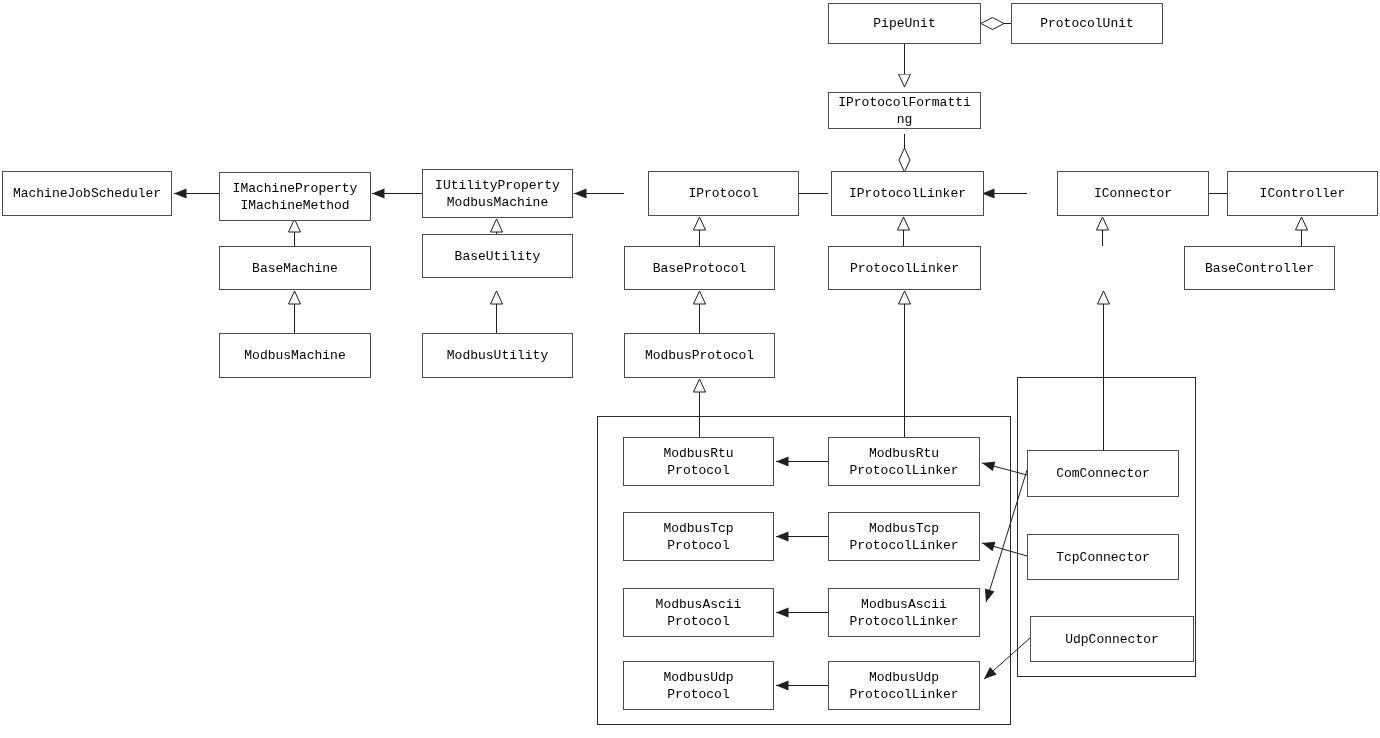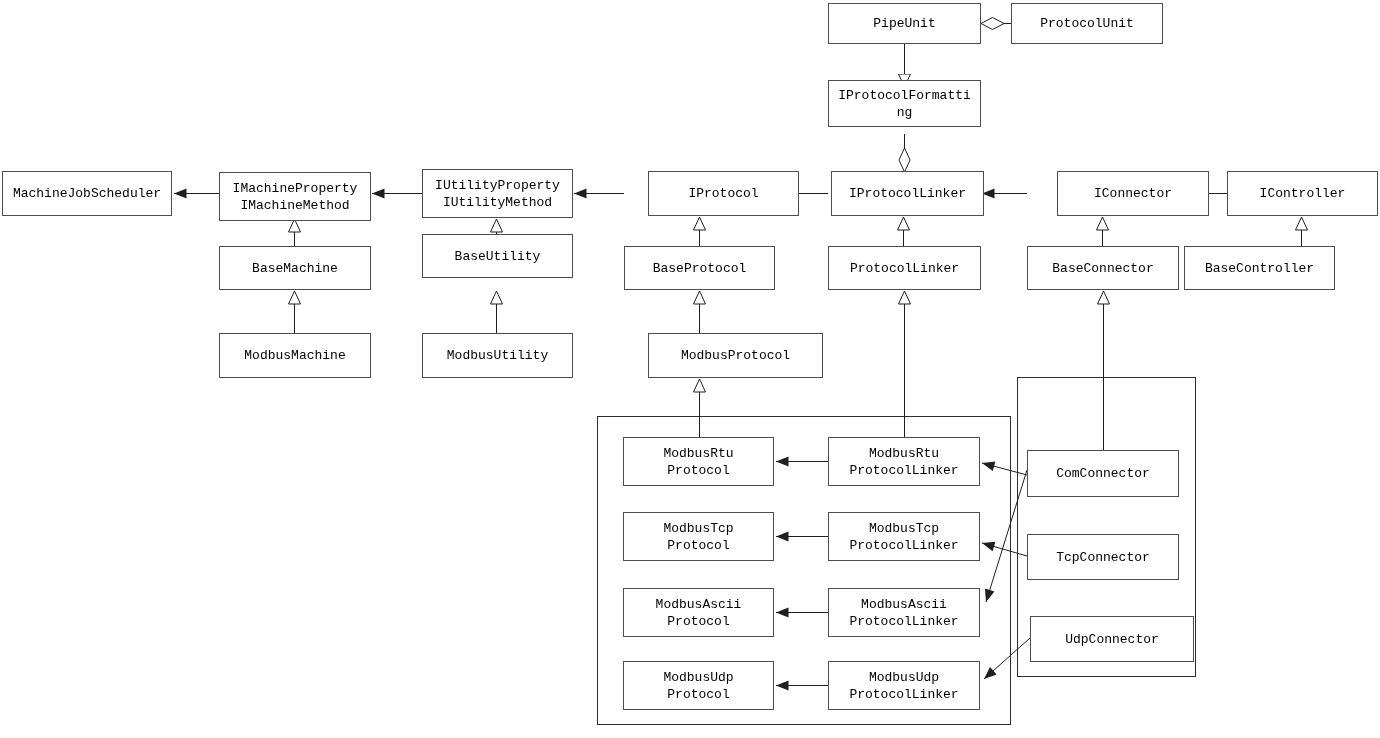--- a/index.html
+++ b/index.html
@@ -100,35 +100,35 @@
     <line class="rel" x1="904.5" y1="134" x2="904.5" y2="149"></line>
     <polygon class="diamond" points="904.5,148 910,160 904.5,172 899,160"></polygon>
   </svg>
 
   <div class="node" style="left:828px;top:3px;width:153px;height:41px">
     <span class="node-label">PipeUnit</span>
   </div>
   <div class="node" style="left:1011px;top:3px;width:152px;height:41px">
     <span class="node-label">ProtocolUnit</span>
   </div>
-  <div class="node" style="left:828px;top:80px;width:153px;height:47px">
+  <div class="node" style="left:828px;top:92px;width:153px;height:37px">
     <span class="node-label">IProtocolFormatti
 ng</span>
   </div>
 
   <div class="node" style="left:2px;top:171px;width:170px;height:45px">
     <span class="node-label">MachineJobScheduler</span>
   </div>
   <div class="node" style="left:219px;top:172px;width:152px;height:49px">
     <span class="node-label">IMachineProperty
 IMachineMethod</span>
   </div>
   <div class="node" style="left:422px;top:169px;width:151px;height:49px">
     <span class="node-label">IUtilityProperty
-IUtilityMethod</span>
+ModbusMachine</span>
   </div>
   <div class="node" style="left:648px;top:171px;width:151px;height:45px">
     <span class="node-label">IProtocol</span>
   </div>
   <div class="node" style="left:831px;top:171px;width:153px;height:45px">
     <span class="node-label">IProtocolLinker</span>
   </div>
   <div class="node" style="left:1057px;top:171px;width:152px;height:45px">
     <span class="node-label">IConnector</span>
   </div>
@@ -141,34 +141,31 @@
   </div>
   <div class="node" style="left:422px;top:234px;width:151px;height:44px">
     <span class="node-label">BaseUtility</span>
   </div>
   <div class="node" style="left:624px;top:246px;width:151px;height:44px">
     <span class="node-label">BaseProtocol</span>
   </div>
   <div class="node" style="left:828px;top:246px;width:153px;height:44px">
     <span class="node-label">ProtocolLinker</span>
   </div>
-  <div class="node" style="left:1027px;top:246px;width:152px;height:44px">
-    <span class="node-label">BaseConnector</span>
-  </div>
   <div class="node" style="left:1184px;top:246px;width:151px;height:44px">
     <span class="node-label">BaseController</span>
   </div>
 
   <div class="node" style="left:219px;top:333px;width:152px;height:45px">
     <span class="node-label">ModbusMachine</span>
   </div>
   <div class="node" style="left:422px;top:333px;width:151px;height:45px">
     <span class="node-label">ModbusUtility</span>
   </div>
-  <div class="node" style="left:648px;top:333px;width:175px;height:45px">
+  <div class="node" style="left:624px;top:333px;width:151px;height:45px">
     <span class="node-label">ModbusProtocol</span>
   </div>
 
   <div class="node" style="left:623px;top:437px;width:151px;height:49px">
     <span class="node-label">ModbusRtu
 Protocol</span>
   </div>
   <div class="node" style="left:828px;top:437px;width:152px;height:49px">
     <span class="node-label">ModbusRtu
 ProtocolLinker</span>

